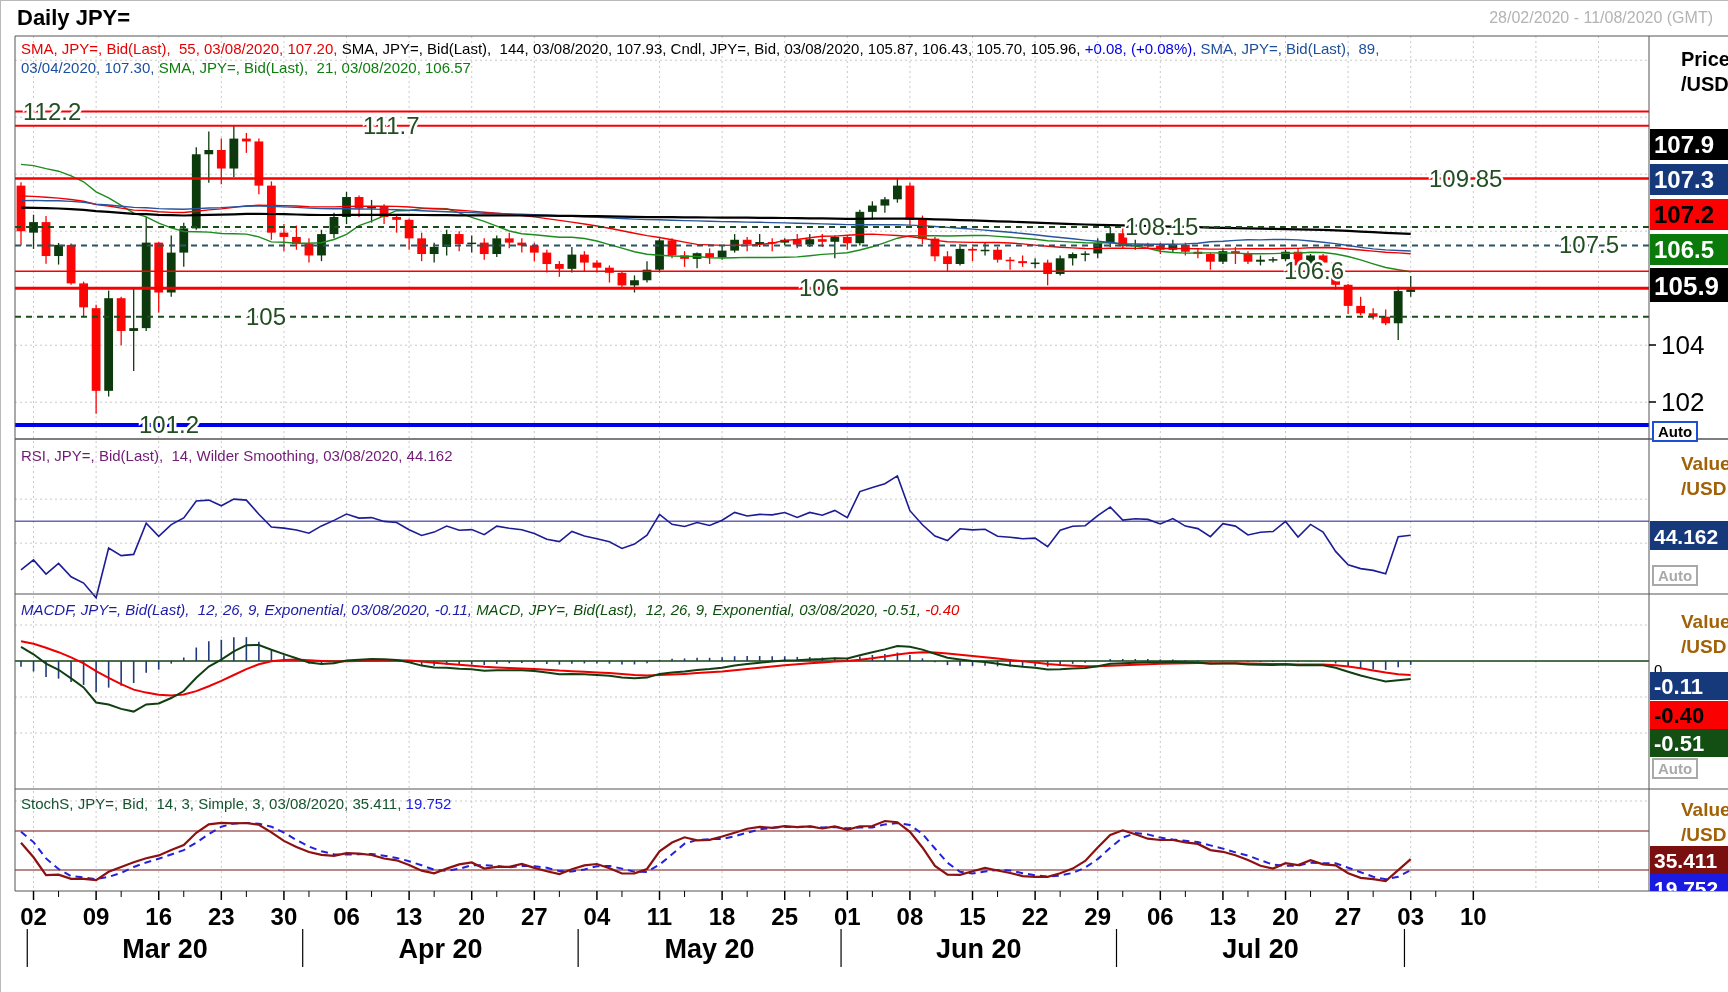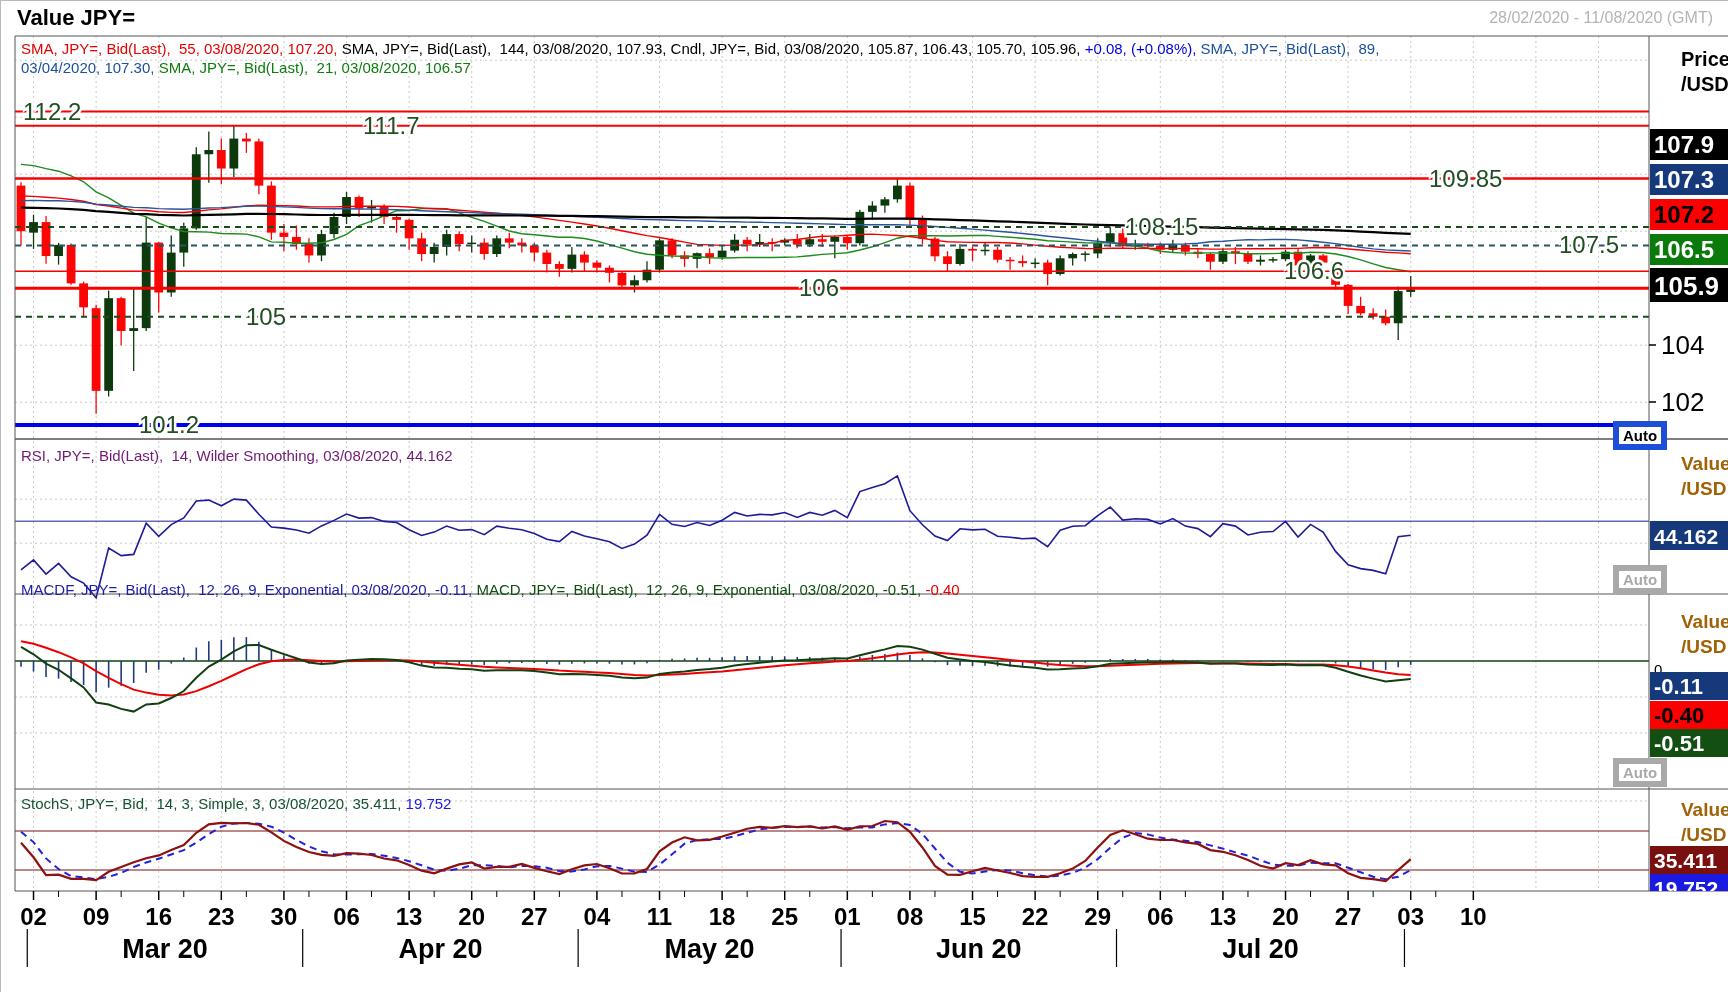--- a/index.html
+++ b/index.html
@@ -5,25 +5,25 @@
   html,body{margin:0;padding:0;background:#e8e8e8;}
   .screen{position:relative;width:1728px;height:992px;background:#ffffff;
     border:1px solid #b9b9b9;font-family:"Liberation Sans",sans-serif;overflow:hidden;}
   #chart{position:absolute;left:0;top:0;}
   .title{position:absolute;left:16px;top:4px;font-size:22px;font-weight:bold;color:#000;}
   .daterange{position:absolute;right:16px;top:8px;font-size:16px;color:#b4b4b4;}
   .legend{position:absolute;white-space:pre;font-size:15px;letter-spacing:0px;}
   #lg-p1{left:20px;top:39px;}
   #lg-p2{left:20px;top:58px;}
   #lg-rsi{left:20px;top:446px;}
-  #lg-macd{left:20px;top:580px;}
+  #lg-macd{left:20px;top:600px;font-style:italic;}
   #lg-stoch{left:20px;top:794px;}
   .axh{position:absolute;left:1680px;font-weight:bold;font-size:20px;line-height:25px;color:#000;}
   .axh.gray{color:#a16207;font-size:19px;}
-  .auto{position:absolute;left:1612px;background:#fff;border:6px solid #1d4ed8;color:#000;
+  .auto{position:absolute;left:1651px;background:#fff;border:2px solid #1d4ed8;color:#000;
     font-family:"Liberation Sans",sans-serif;font-weight:bold;font-size:15px;line-height:17px;padding:0 4px;cursor:pointer;}
   .auto.gray{border-color:#a9a9a9;color:#a9a9a9;}
   #auto-price{top:420px;} #auto-rsi{top:564px;} #auto-macd{top:757px;}
 </style>
 </head>
 <body>
 
 <div class="screen">
   <svg id="chart" width="1728" height="992">
       <g>
@@ -589,21 +589,21 @@
         <line x1="577.14" y1="928" x2="577.14" y2="966" stroke="#000" stroke-width="1.2"></line>
         <text x="708.5999999999999" y="957" font-size="27" font-weight="bold" fill="#000" text-anchor="middle">May 20</text>
         <line x1="840.06" y1="928" x2="840.06" y2="966" stroke="#000" stroke-width="1.2"></line>
         <text x="977.78" y="957" font-size="27" font-weight="bold" fill="#000" text-anchor="middle">Jun 20</text>
         <line x1="1115.5" y1="928" x2="1115.5" y2="966" stroke="#000" stroke-width="1.2"></line>
         <text x="1259.48" y="957" font-size="27" font-weight="bold" fill="#000" text-anchor="middle">Jul 20</text>
         <line x1="1403.46" y1="928" x2="1403.46" y2="966" stroke="#000" stroke-width="1.2"></line>
       </g>
     </svg>
 
-  <span class="title">Value JPY=</span>
+  <span class="title">Daily JPY=</span>
   <span class="daterange">28/02/2020 - 11/08/2020 (GMT)</span>
 
   <div class="legend" id="lg-p1"><span style="color: rgb(230, 0, 0);">SMA, JPY=, Bid(Last),  55, 03/08/2020, 107.20, </span><span style="color: rgb(0, 0, 0);">SMA, JPY=, Bid(Last),  144, 03/08/2020, 107.93, </span><span style="color: rgb(0, 0, 0);">Cndl, JPY=, Bid, 03/08/2020, 105.87, 106.43, 105.70, 105.96, </span><span style="color: rgb(0, 0, 230);">+0.08, (+0.08%), </span><span style="color: rgb(28, 79, 156);">SMA, JPY=, Bid(Last),  89,</span></div>
   <div class="legend" id="lg-p2"><span style="color: rgb(28, 79, 156);">03/04/2020, 107.30, </span><span style="color: rgb(14, 125, 14);">SMA, JPY=, Bid(Last),  21, 03/08/2020, 106.57</span></div>
   <div class="legend" id="lg-rsi"><span style="color: #701a75;">RSI, JPY=, Bid(Last),  14, Wilder Smoothing, 03/08/2020, 44.162</span></div>
   <div class="legend" id="lg-macd"><span style="color: rgb(28, 28, 168);">MACDF, JPY=, Bid(Last),  12, 26, 9, Exponential, 03/08/2020, -0.11, </span><span style="color: rgb(13, 80, 13);">MACD, JPY=, Bid(Last),  12, 26, 9, Exponential, 03/08/2020, -0.51, </span><span style="color: rgb(230, 0, 0);">-0.40</span></div>
   <div class="legend" id="lg-stoch"><span style="color: #14532d;">StochS, JPY=, Bid,  14, 3, Simple, 3, 03/08/2020, 35.411, </span><span style="color: rgb(28, 28, 224);">19.752</span></div>
 
   <div class="axh" style="top:46px;">
     <div>Price</div>

